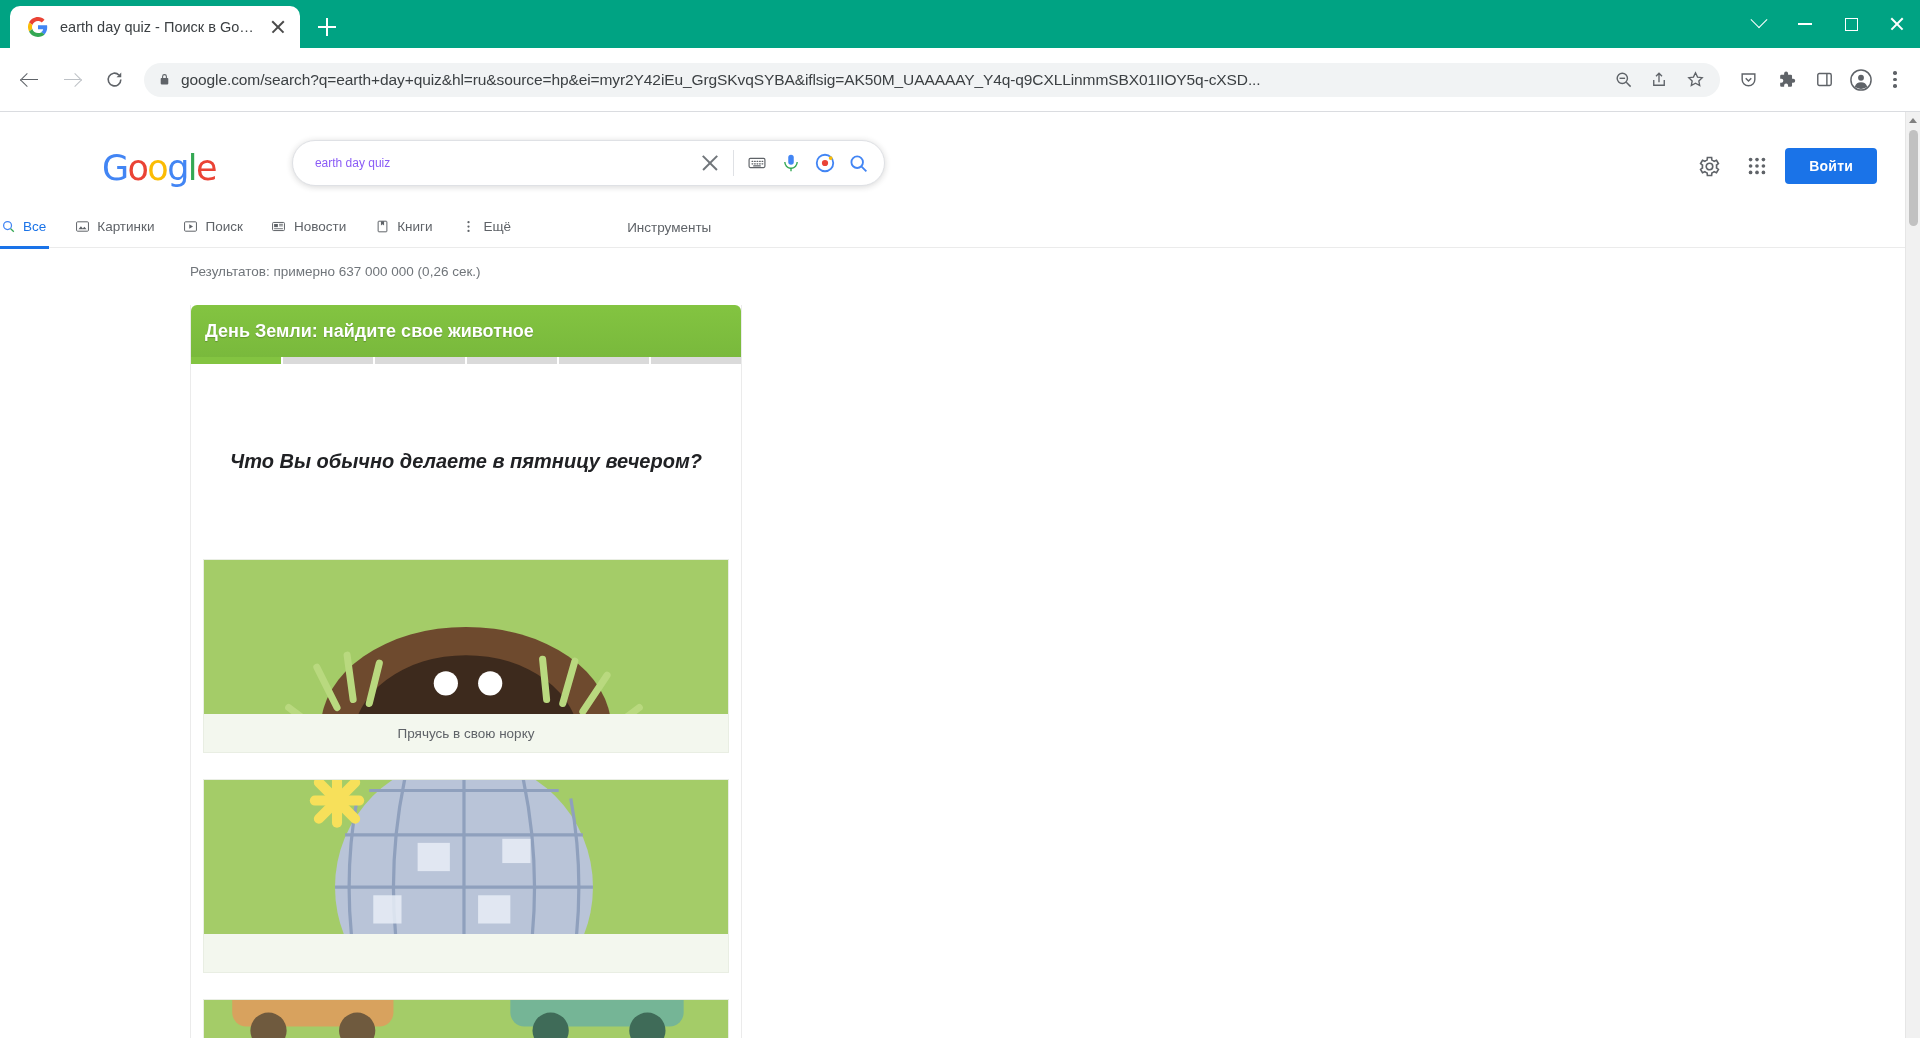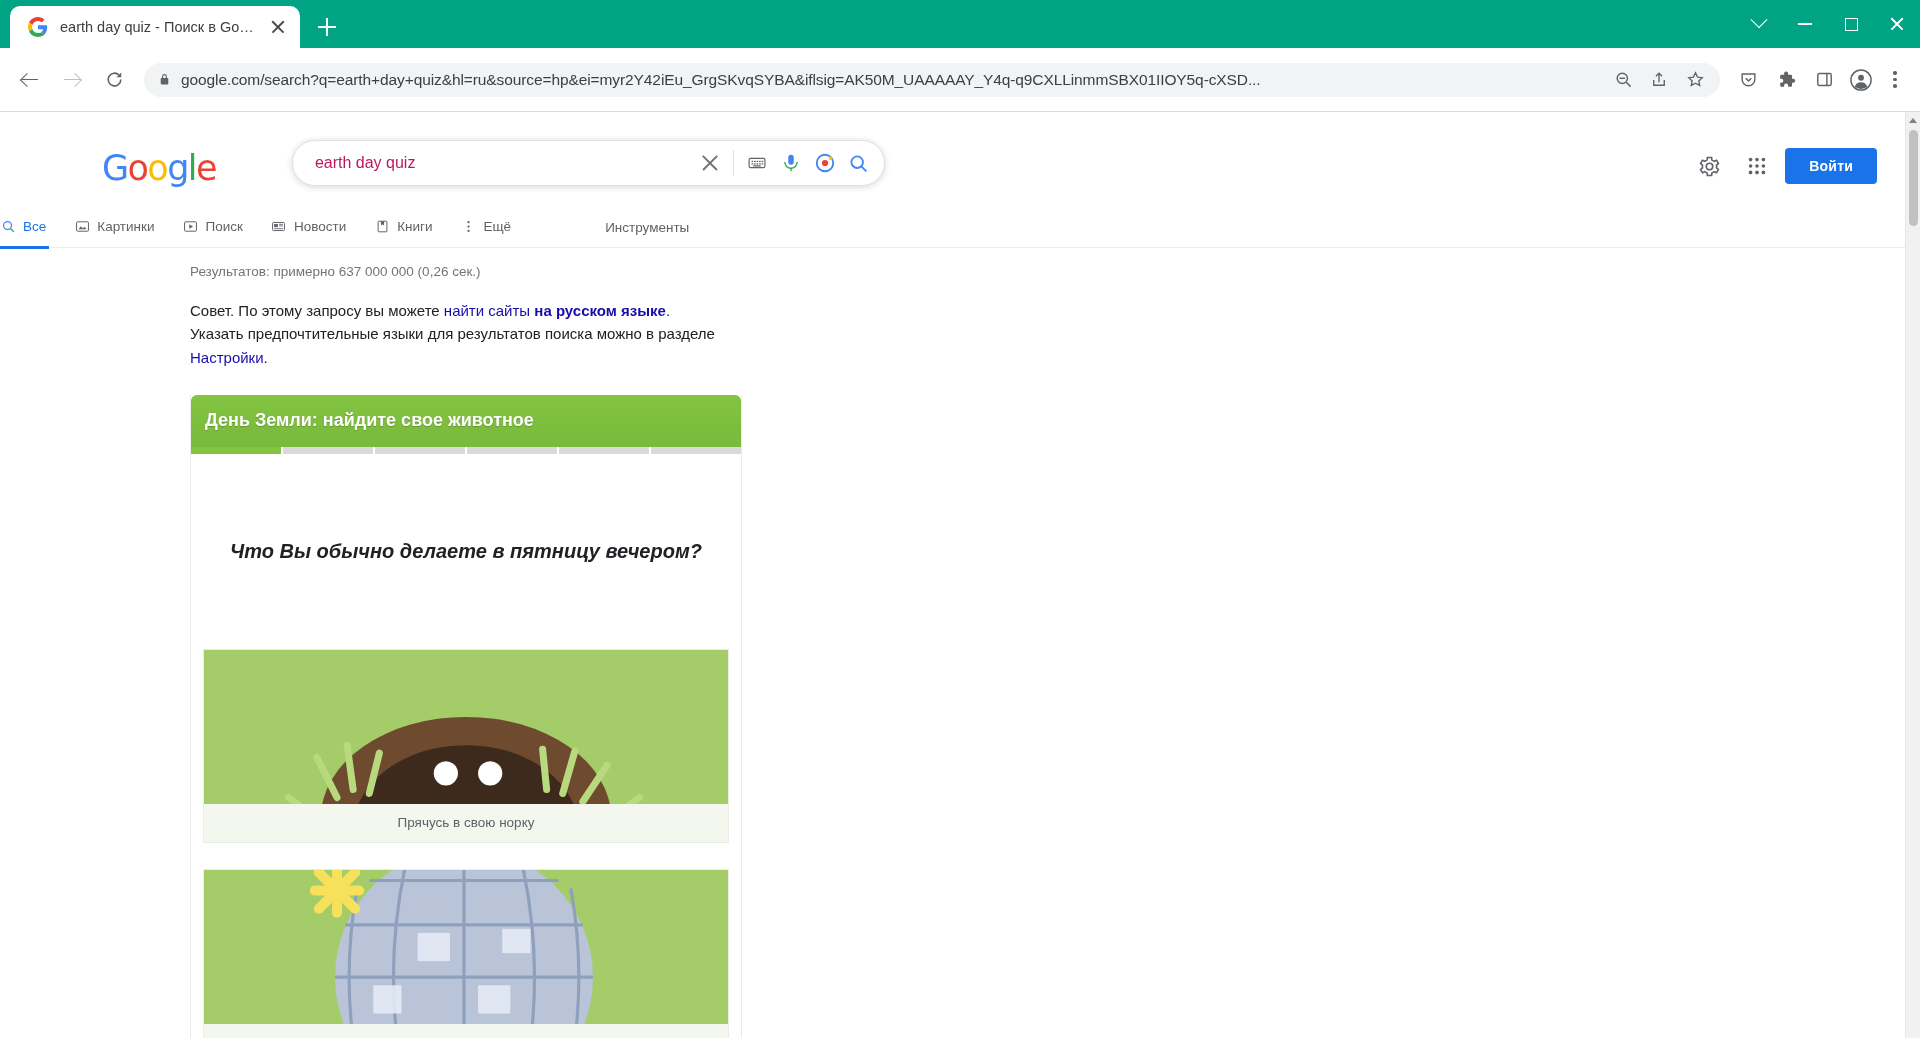--- a/index.html
+++ b/index.html
@@ -112,21 +112,21 @@
   .gl-b { color:#4285f4; } .gl-r { color:#ea4335; } .gl-y { color:#fbbc05; } .gl-g { color:#34a853; }
 
   .searchbox {
     width: 593px; height: 46px; margin-left: 76px; margin-top: 6px;
     border: 1px solid #dfe1e5; border-radius: 24px;
     display: flex; align-items: center; padding: 0 8px 0 22px;
     box-shadow: 0 1px 6px rgba(32,33,36,.18);
     background: #fff;
   }
   .searchbox input {
-    flex: 1; border: none; outline: none; font-size: 16px; color: #be185d;
+    flex: 1; border: none; outline: none; font-size: 12px; color: #8b5cf6;
     font-family: "Liberation Sans", sans-serif; background: transparent;
   }
   .sb-ico { width: 34px; height: 34px; display:flex; align-items:center; justify-content:center; cursor:pointer; flex:0 0 34px; }
   .sb-div { width:1px; height:26px; background:#dfe1e5; margin:0 6px; }
   .clear-x { width: 20px; height: 20px; position: relative; }
   .clear-x::before, .clear-x::after { content:""; position:absolute; left:0; top:9px; width:20px; height:1.6px; background:#70757a; }
   .clear-x::before{transform:rotate(45deg);} .clear-x::after{transform:rotate(-45deg);}
 
   .hdr-right { position:absolute; right: 28px; top: 34px; display:flex; align-items:center; gap: 8px; }
   .hr-ico { width: 40px; height:40px; border-radius:50%; display:flex; align-items:center; justify-content:center; cursor:pointer; }
@@ -141,21 +141,21 @@
   }
   .gtab {
     display:flex; align-items:center; gap:7px; margin-right: 28px; font-size:13.5px;
     color:#5f6368; height:40px; cursor:pointer; position:relative; padding-bottom: 2px;
   }
   .gtab.active { color:#1a73e8; }
   .gtab.active::after {
     content:""; position:absolute; left:-3px; right:-3px; bottom:-1px; height:3px; background:#1a73e8;
   }
   .gtab-ico { width:16px; height:16px; display:flex; align-items:center; justify-content:center; }
-  .tools { margin-left: 66px; font-size:13.5px; color:#5f6368; cursor:pointer;text-align:center; }
+  .tools { margin-left: 88px; font-size:13.5px; color:#5f6368; cursor:pointer;text-align:center; }
 
   .result-count { padding-left: 190px; margin-top: 16px; font-size: 13.5px; color:#70757a; }
   .tipblock { padding-left: 190px; margin-top: 20px; font-size: 15px; color:#202124; line-height: 1.55; max-width: 720px; }
   .tipblock a { color:#1a0dab; text-decoration:none; }
   .tipblock a.bold { font-weight:700; }
 
   
   .quizcard {
     margin-left: 190px; margin-top: 26px; width: 552px;
     border: 1px solid #ebebeb; border-top: none;
@@ -423,23 +423,20 @@
                 <circle cx="12" cy="19" r="1.8"></circle>
               </svg>
           </span>
           <span>Ещё</span>
         </div>
         <div class="tools">Инструменты</div>
       </div>
 
       <div class="result-count">Результатов: примерно 637 000 000 (0,26 сек.)</div>
 
-      <div class="tipblock">
-        <span>Совет. По этому запросу вы можете </span><a href="#">найти сайты </a><a href="#" class="bold">на русском языке</a><span>. Указать предпочтительные языки для результатов поиска можно в разделе </span><a href="#">Настройки</a><span>.</span>
-      </div>
 
       <div class="quizcard">
         <div class="quiz-head">День Земли: найдите свое животное</div>
         <div class="progress">
           <div class="seg done"></div>
           <div class="seg"></div>
           <div class="seg"></div>
           <div class="seg"></div>
           <div class="seg"></div>
           <div class="seg"></div>

